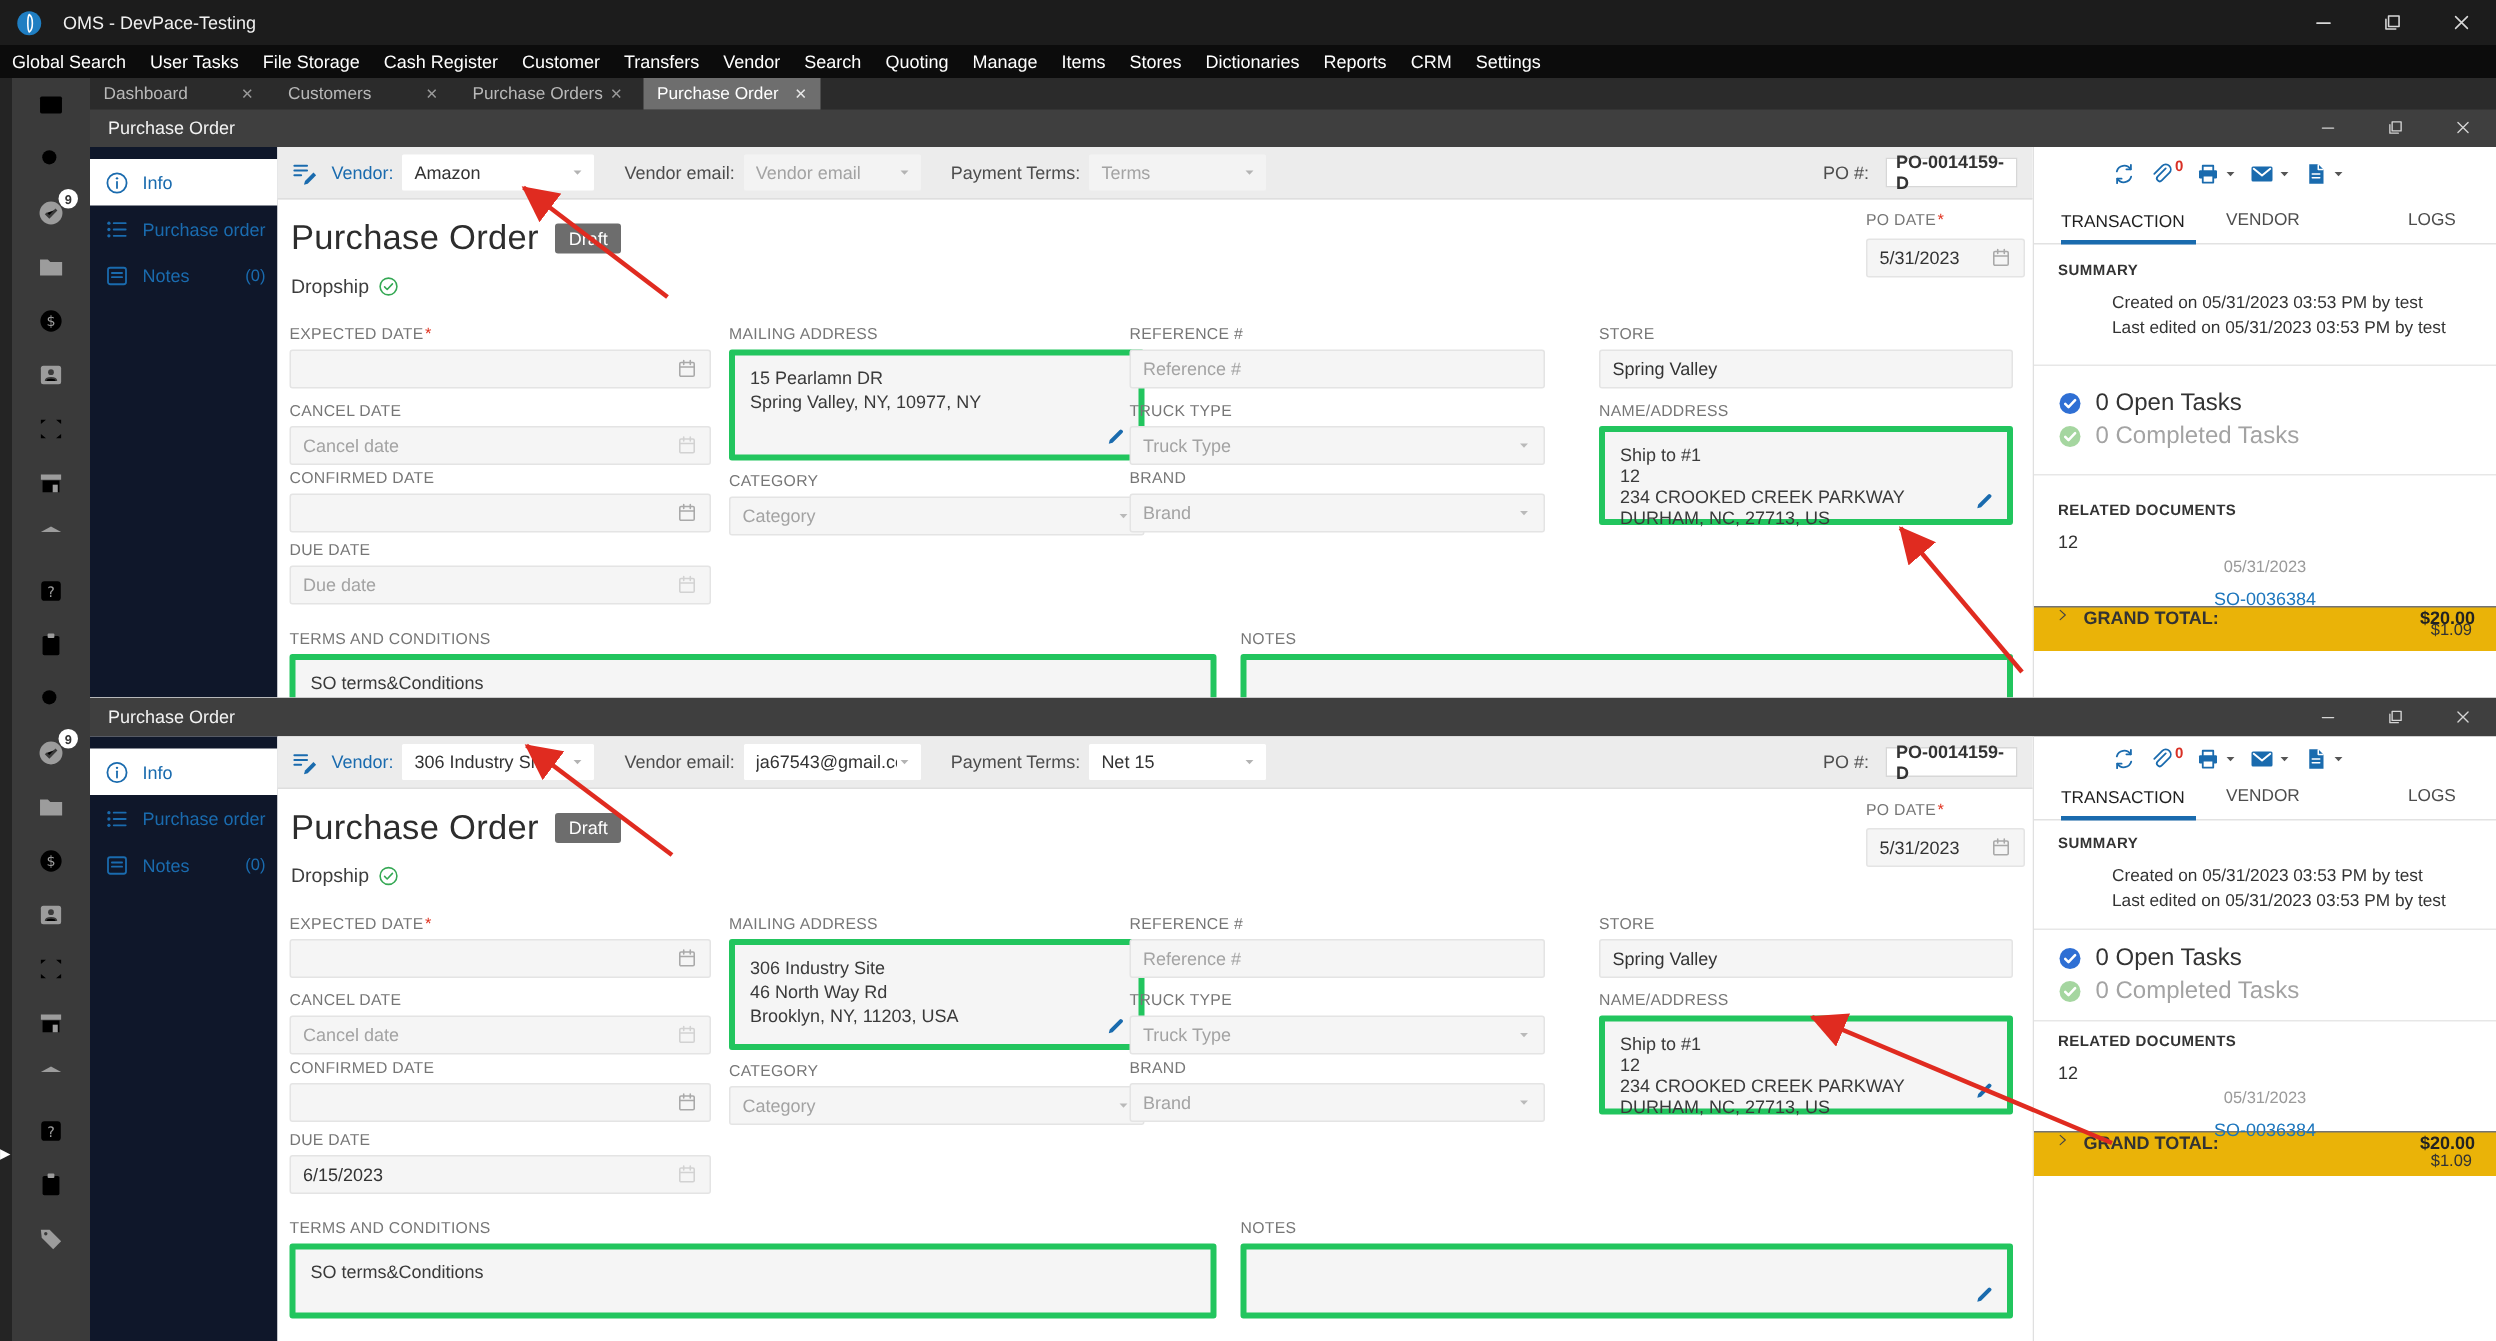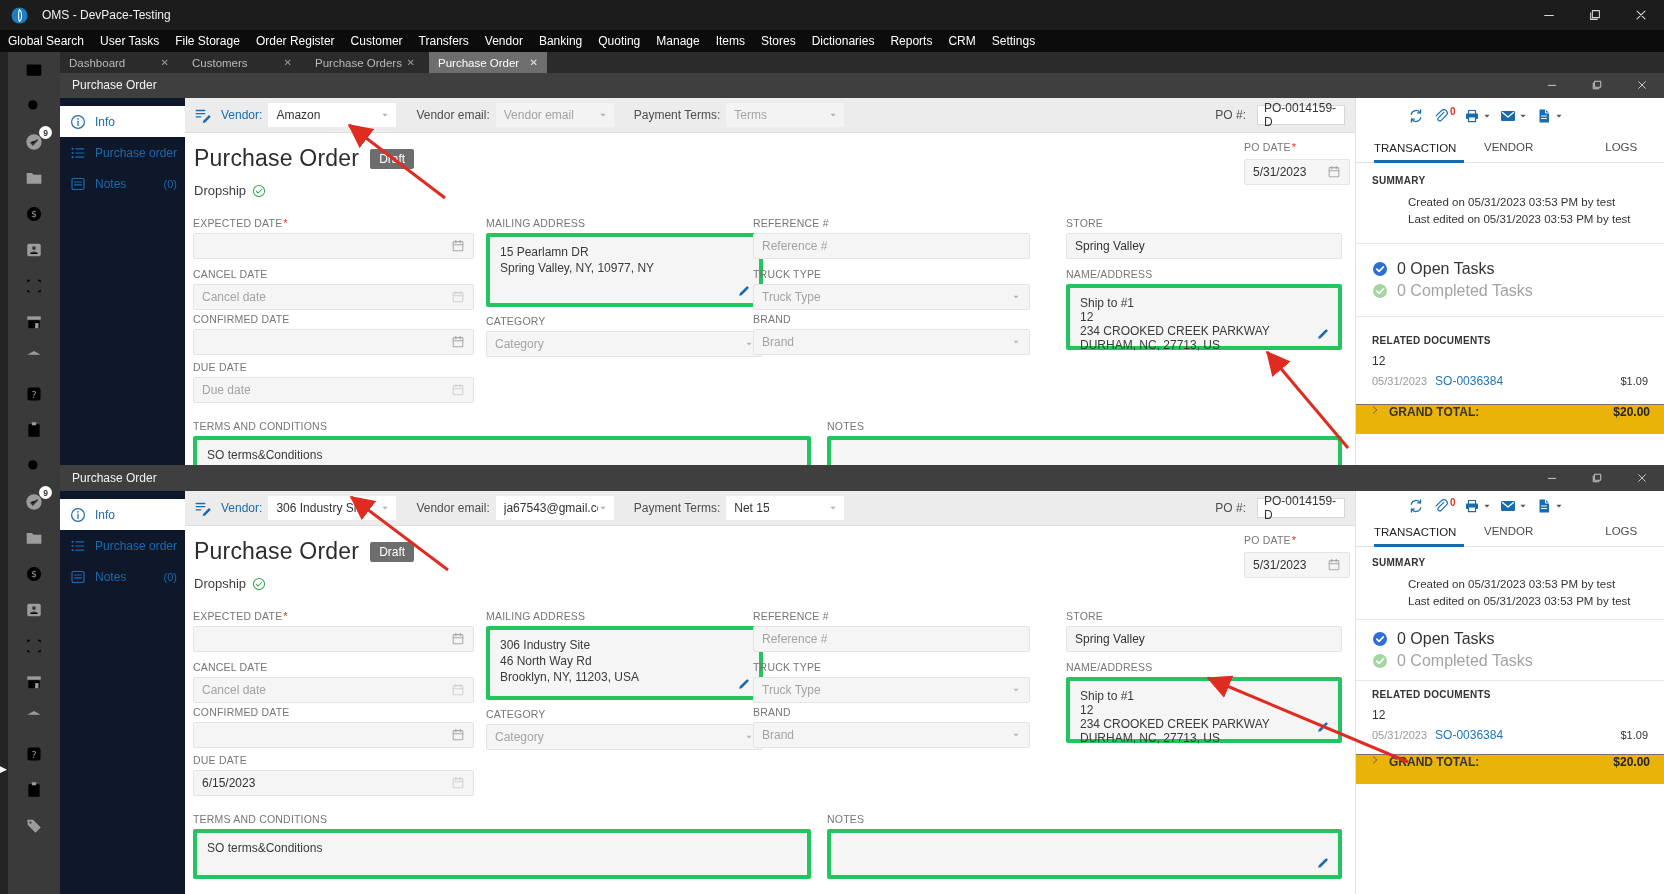--- a/index.html
+++ b/index.html
@@ -49,21 +49,21 @@
 
   .win-main { flex:1; position:relative; background:#fff; min-width:0; }
   .vendor-row { height:35px; background:#ececec; border-bottom:1px solid #dedede; display:flex; align-items:center; padding:0 10px 0 9px; gap:6px; }
   .vr-label-blue { color:#1a6bae; font-size:12px; margin-left:3px; }
   .vr-label { color:#4d4d4d; font-size:12px; margin-left:14px; }
   .sel { display:flex; align-items:center; height:24px; background:#fff; padding:0 6px 0 8px; font-size:12px; color:#333; border-radius:1px; }
   .sel .sel-val { flex:1; overflow:hidden; white-space:nowrap; }
   .sel .caret { color:#b3b3b3; }
   .sel.placeholder { background:#f3f3f3; color:#a3a3a3; }
   .sel.w128{width:128px}.sel.w118{width:118px}
-  .po-input { width:88px; height:20px; background:#fff; border:1px solid #d7d7d7; font-size:12px; color:#333; display:flex; align-items:center; padding:0 6px; margin-left:5px; }
+  .po-input { width:88px; height:20px; background:#fff; border:1px solid #d7d7d7; font-size:12px; color:#333; display:flex; align-items:center; padding:0 6px; margin-left:5px;font-weight:bold; }
   .vr-spacer { flex:1; }
 
   .form-area { position:absolute; left:0; top:35px; right:0; bottom:0; }
   .po-title-row { position:absolute; left:9px; top:12px; display:flex; align-items:center; gap:11px; }
   .po-title { font-size:23px; color:#2d2d2d; letter-spacing:.2px; }
   .status-badge { background:#6d6d6d; color:#fff; font-size:12px; padding:3px 9px; border-radius:2px; }
   .po-date-block { position:absolute; left:1059px; top:4px; width:106px; }
   .flabel { font-size:10.5px; color:#767676; letter-spacing:.2px; }
   .req { color:#e0321f; font-size:11px; margin-left:1px; }
   .dropship { position:absolute; left:9px; top:50px; display:flex; align-items:center; gap:6px; font-size:13px; color:#3d3d3d; }
@@ -99,21 +99,21 @@
   .p-line { font-size:11.5px; color:#333; line-height:1.5;margin-left:36px; }
   .pdiv { height:1px; background:#e7e7e7; margin:0 0; }
   .tasks { padding:10px 16px; }
   .task-row { display:flex; align-items:center; gap:9px; height:22px; font-size:16px; color:#333; }
   .task-row .icon { border-radius:50%; }
   .task-open-ic { color:#2f6fd4; }
   .task-done-ic { color:#a5d6a0; }
   .task-row.muted { color:#a3a3a3; }
   .related { padding:12px 16px 14px; }
   .rel-group { font-size:12px; color:#333; margin:2px 0 4px; }
-  .doc-row { display:flex; align-items:center; gap:8px; height:18px; }
+  .doc-row { display:flex; align-items:center; gap:8px; height:18px;flex-direction:column; }
   .doc-date { font-size:11px; color:#9a9a9a; }
   .doc-link { font-size:12px; color:#1b75bc; }
   .doc-amt { margin-left:auto; font-size:11px; color:#333; }
   .gt-row { height:30px; background:#eab308; border-top:1px solid #737373; display:flex; padding:0 14px; }
   .gt-row .icon { color:#444; }
   .gt-label { font-weight:bold; font-size:12px; color:#333; margin-left:9px; }
   .gt-amt { margin-left:auto; font-weight:bold; font-size:12px; color:#222; }
 
   .win2 .toolbar { height:30px; }
   .win2 .ptabs { height:26px; }
@@ -159,25 +159,25 @@
           </svg>
         </span>
       </span>
   </div>
 </div>
 
 <div class="menubar">
     <span class="menu-item">Global Search</span>
     <span class="menu-item">User Tasks</span>
     <span class="menu-item">File Storage</span>
-    <span class="menu-item">Order Register</span>
+    <span class="menu-item">Cash Register</span>
     <span class="menu-item">Customer</span>
     <span class="menu-item">Transfers</span>
     <span class="menu-item">Vendor</span>
-    <span class="menu-item">Banking</span>
+    <span class="menu-item">Search</span>
     <span class="menu-item">Quoting</span>
     <span class="menu-item">Manage</span>
     <span class="menu-item">Items</span>
     <span class="menu-item">Stores</span>
     <span class="menu-item">Dictionaries</span>
     <span class="menu-item">Reports</span>
     <span class="menu-item">CRM</span>
     <span class="menu-item">Settings</span>
   </div>
 

